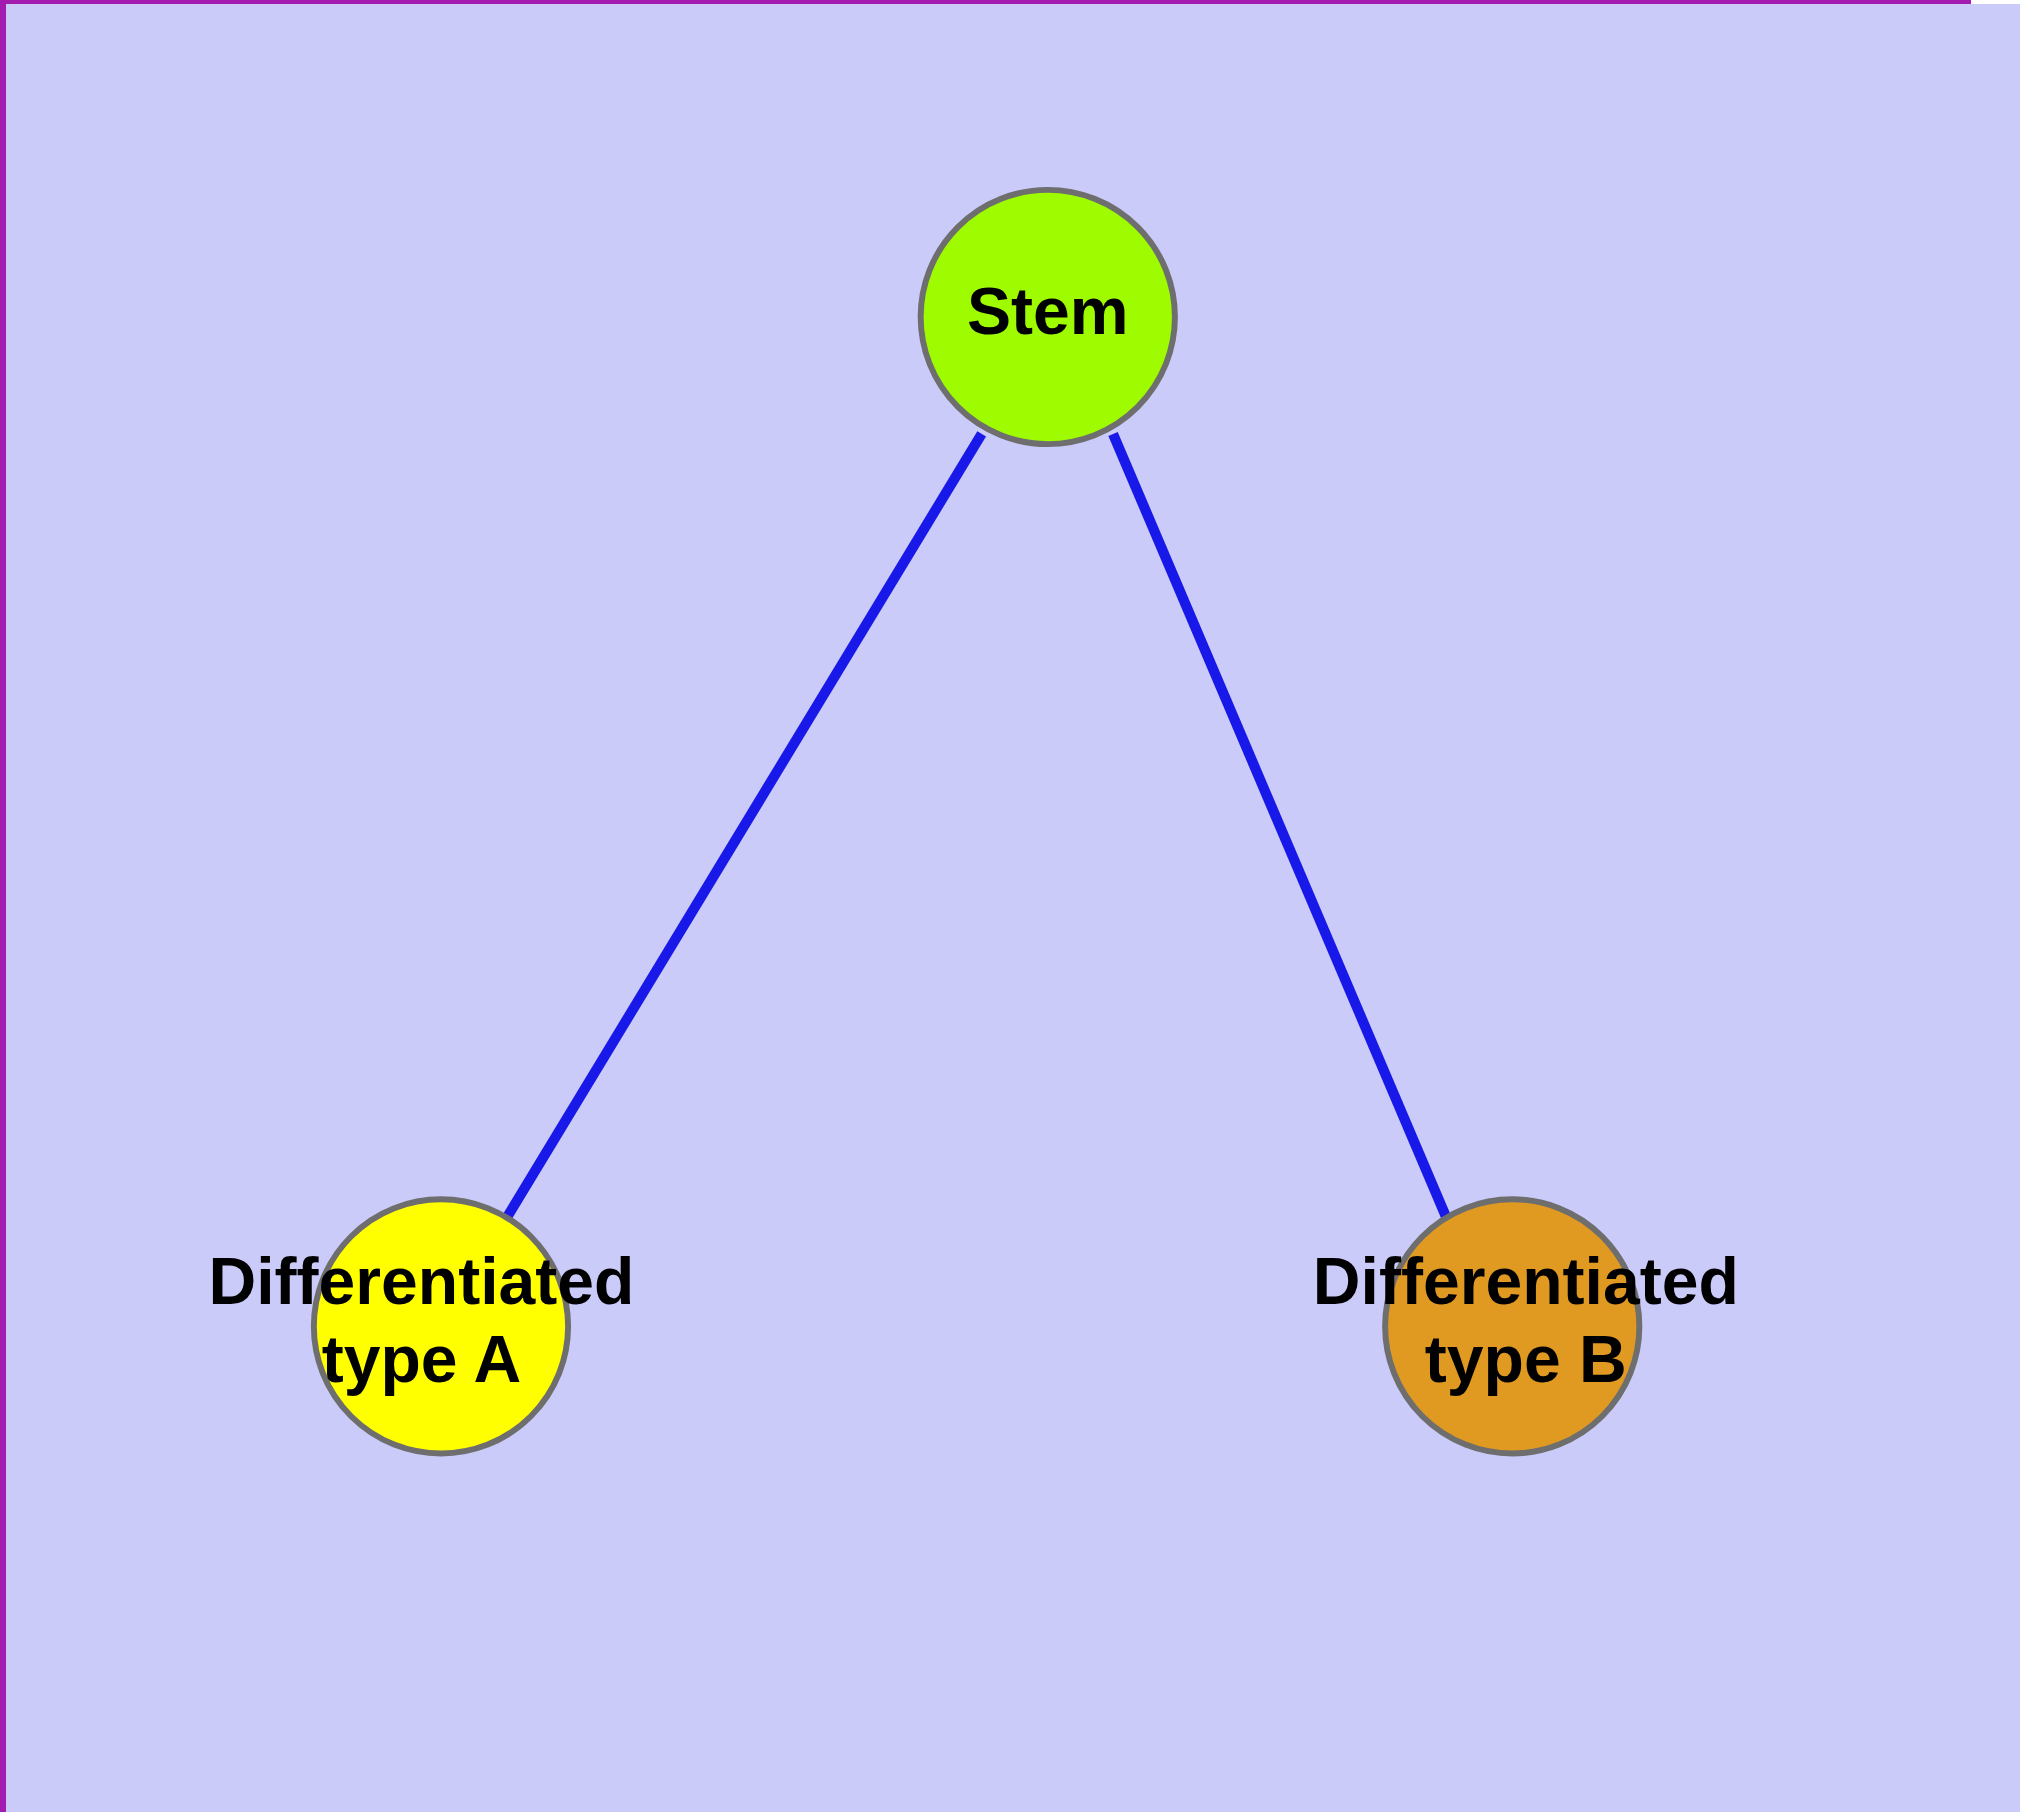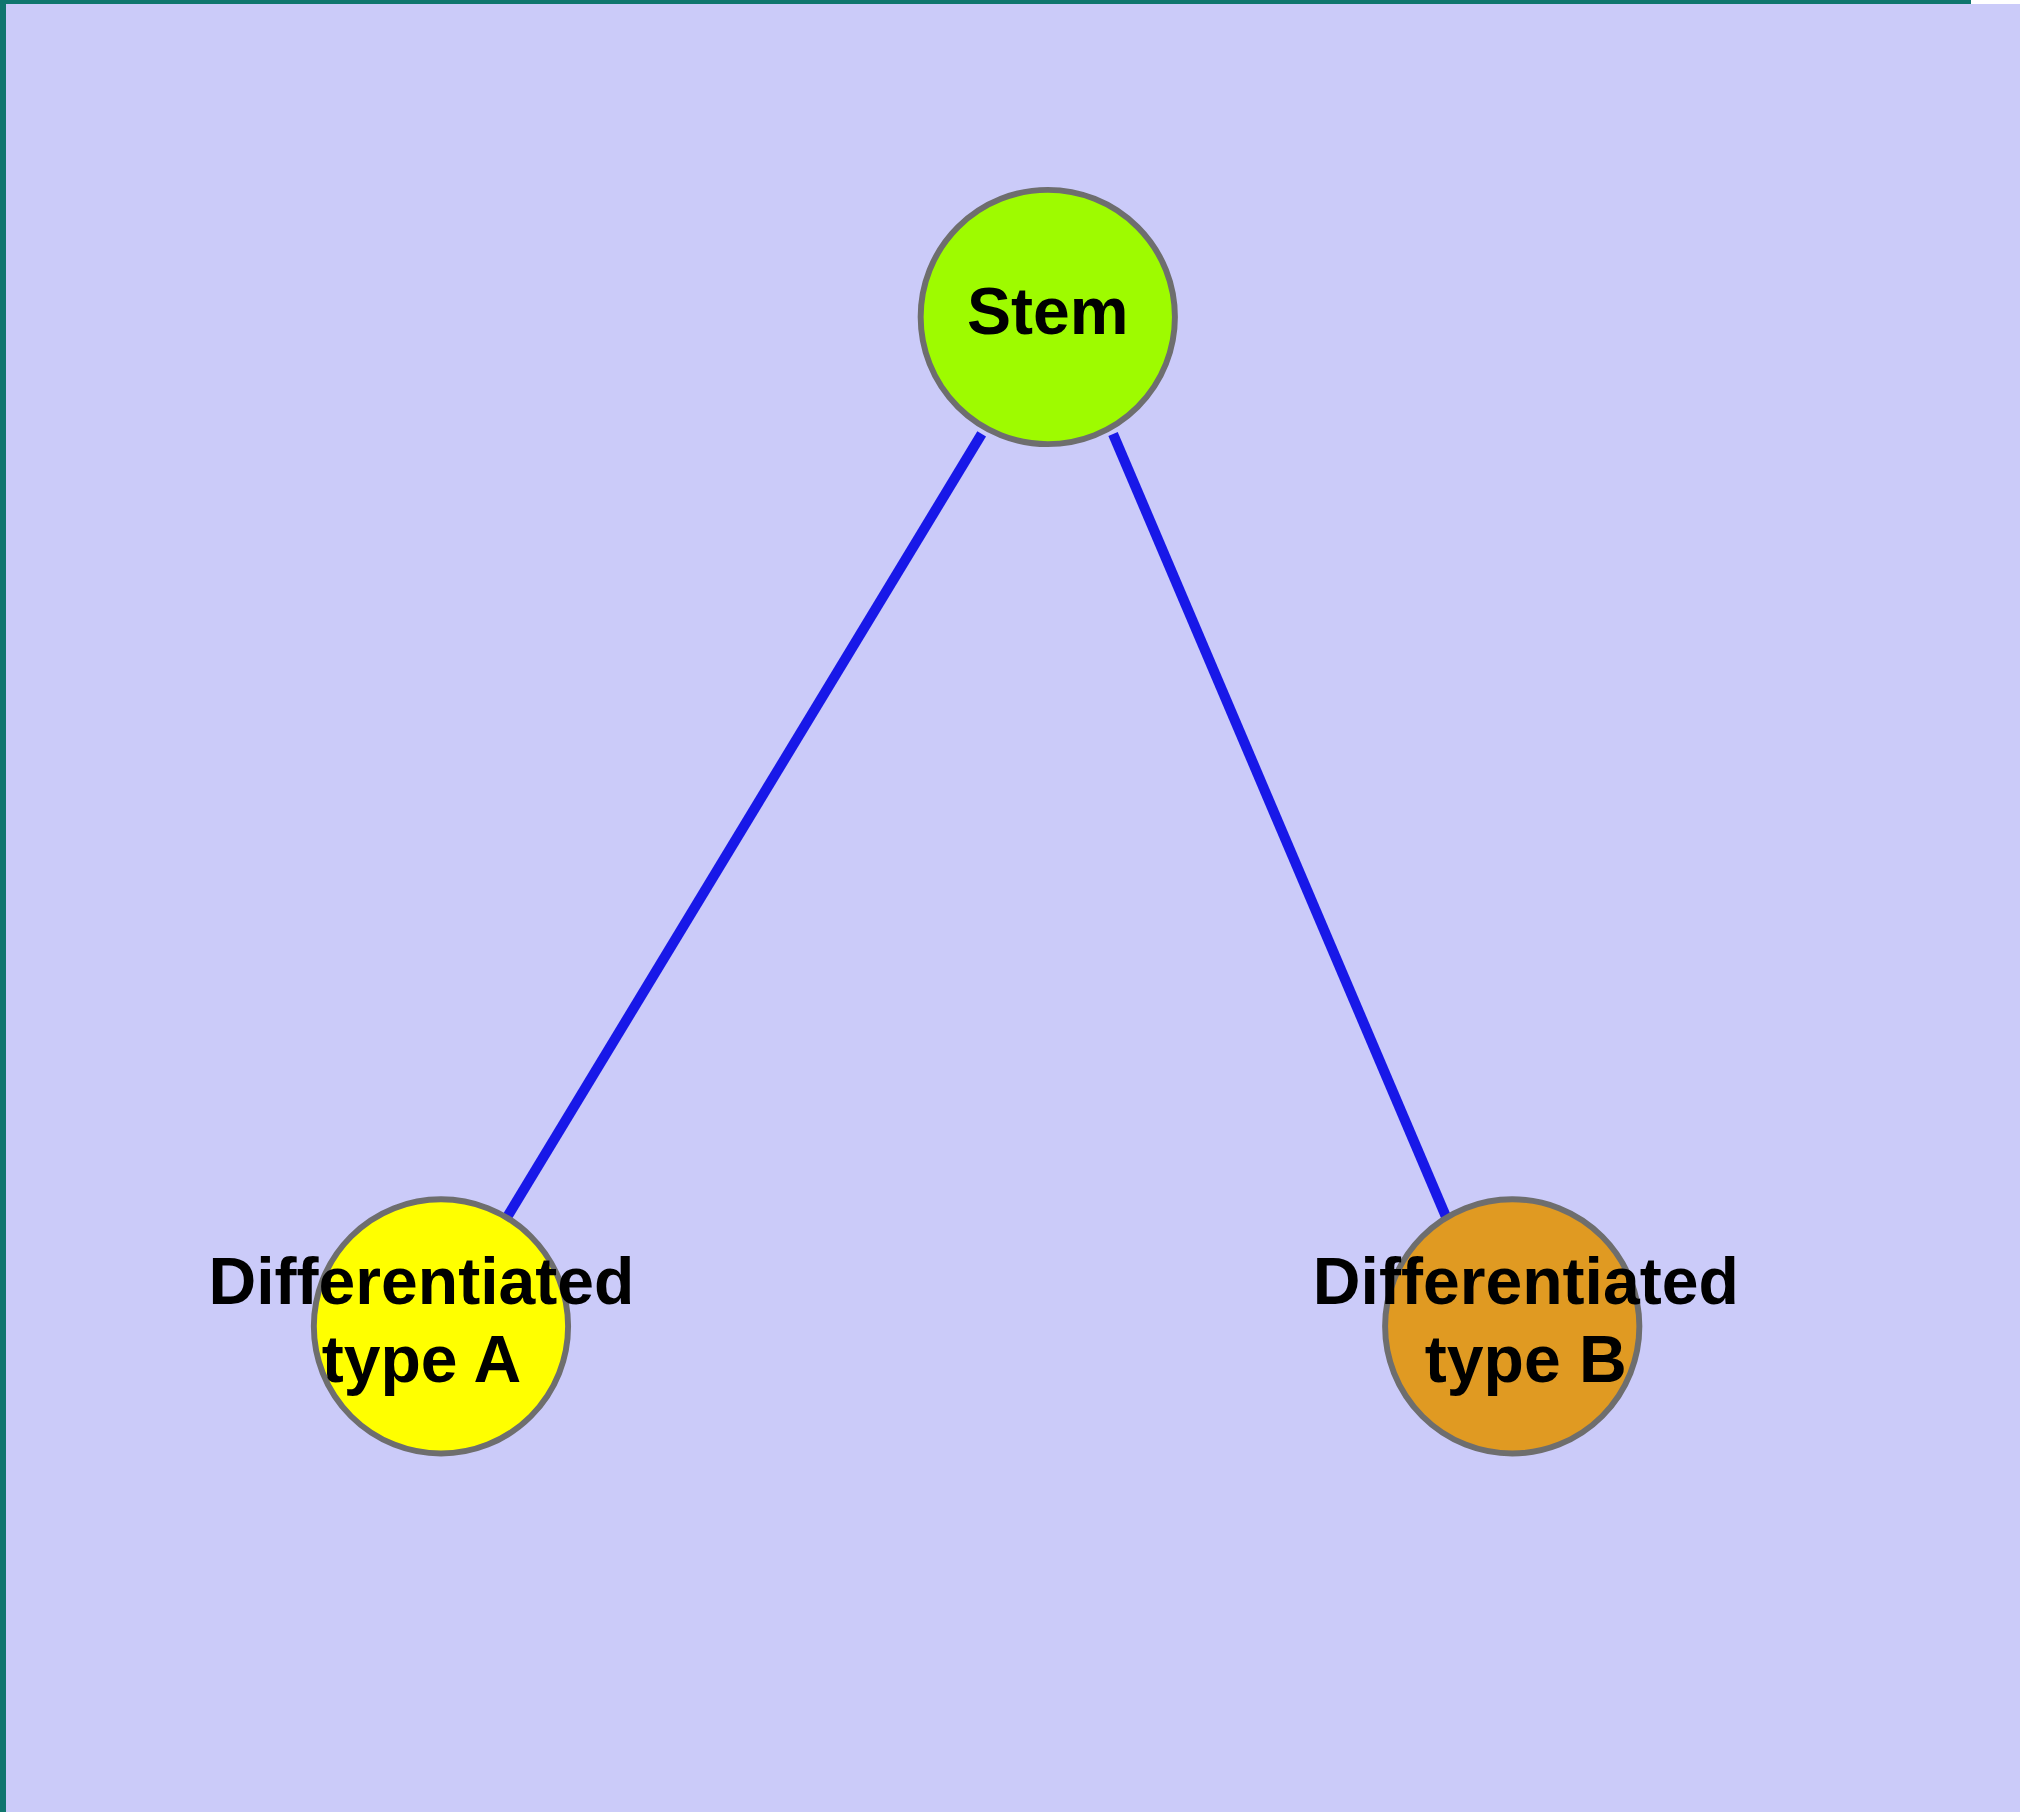--- a/index.html
+++ b/index.html
@@ -11,21 +11,21 @@
   body {
     width: 2021px;
     height: 1812px;
     overflow: hidden;
     font-family: "Liberation Sans", sans-serif;
   }
   #canvas {
     position: relative;
     width: 1971px;
     height: 1812px;
-    background: #0f766e;
+    background: #a21caf;
   }
   #plot-area {
     position: absolute;
     left: 6px;
     top: 4.2px;
     width: 2015px;
     height: 1808px;
     background: #cbcbf9;
   }
   #graph-svg {

